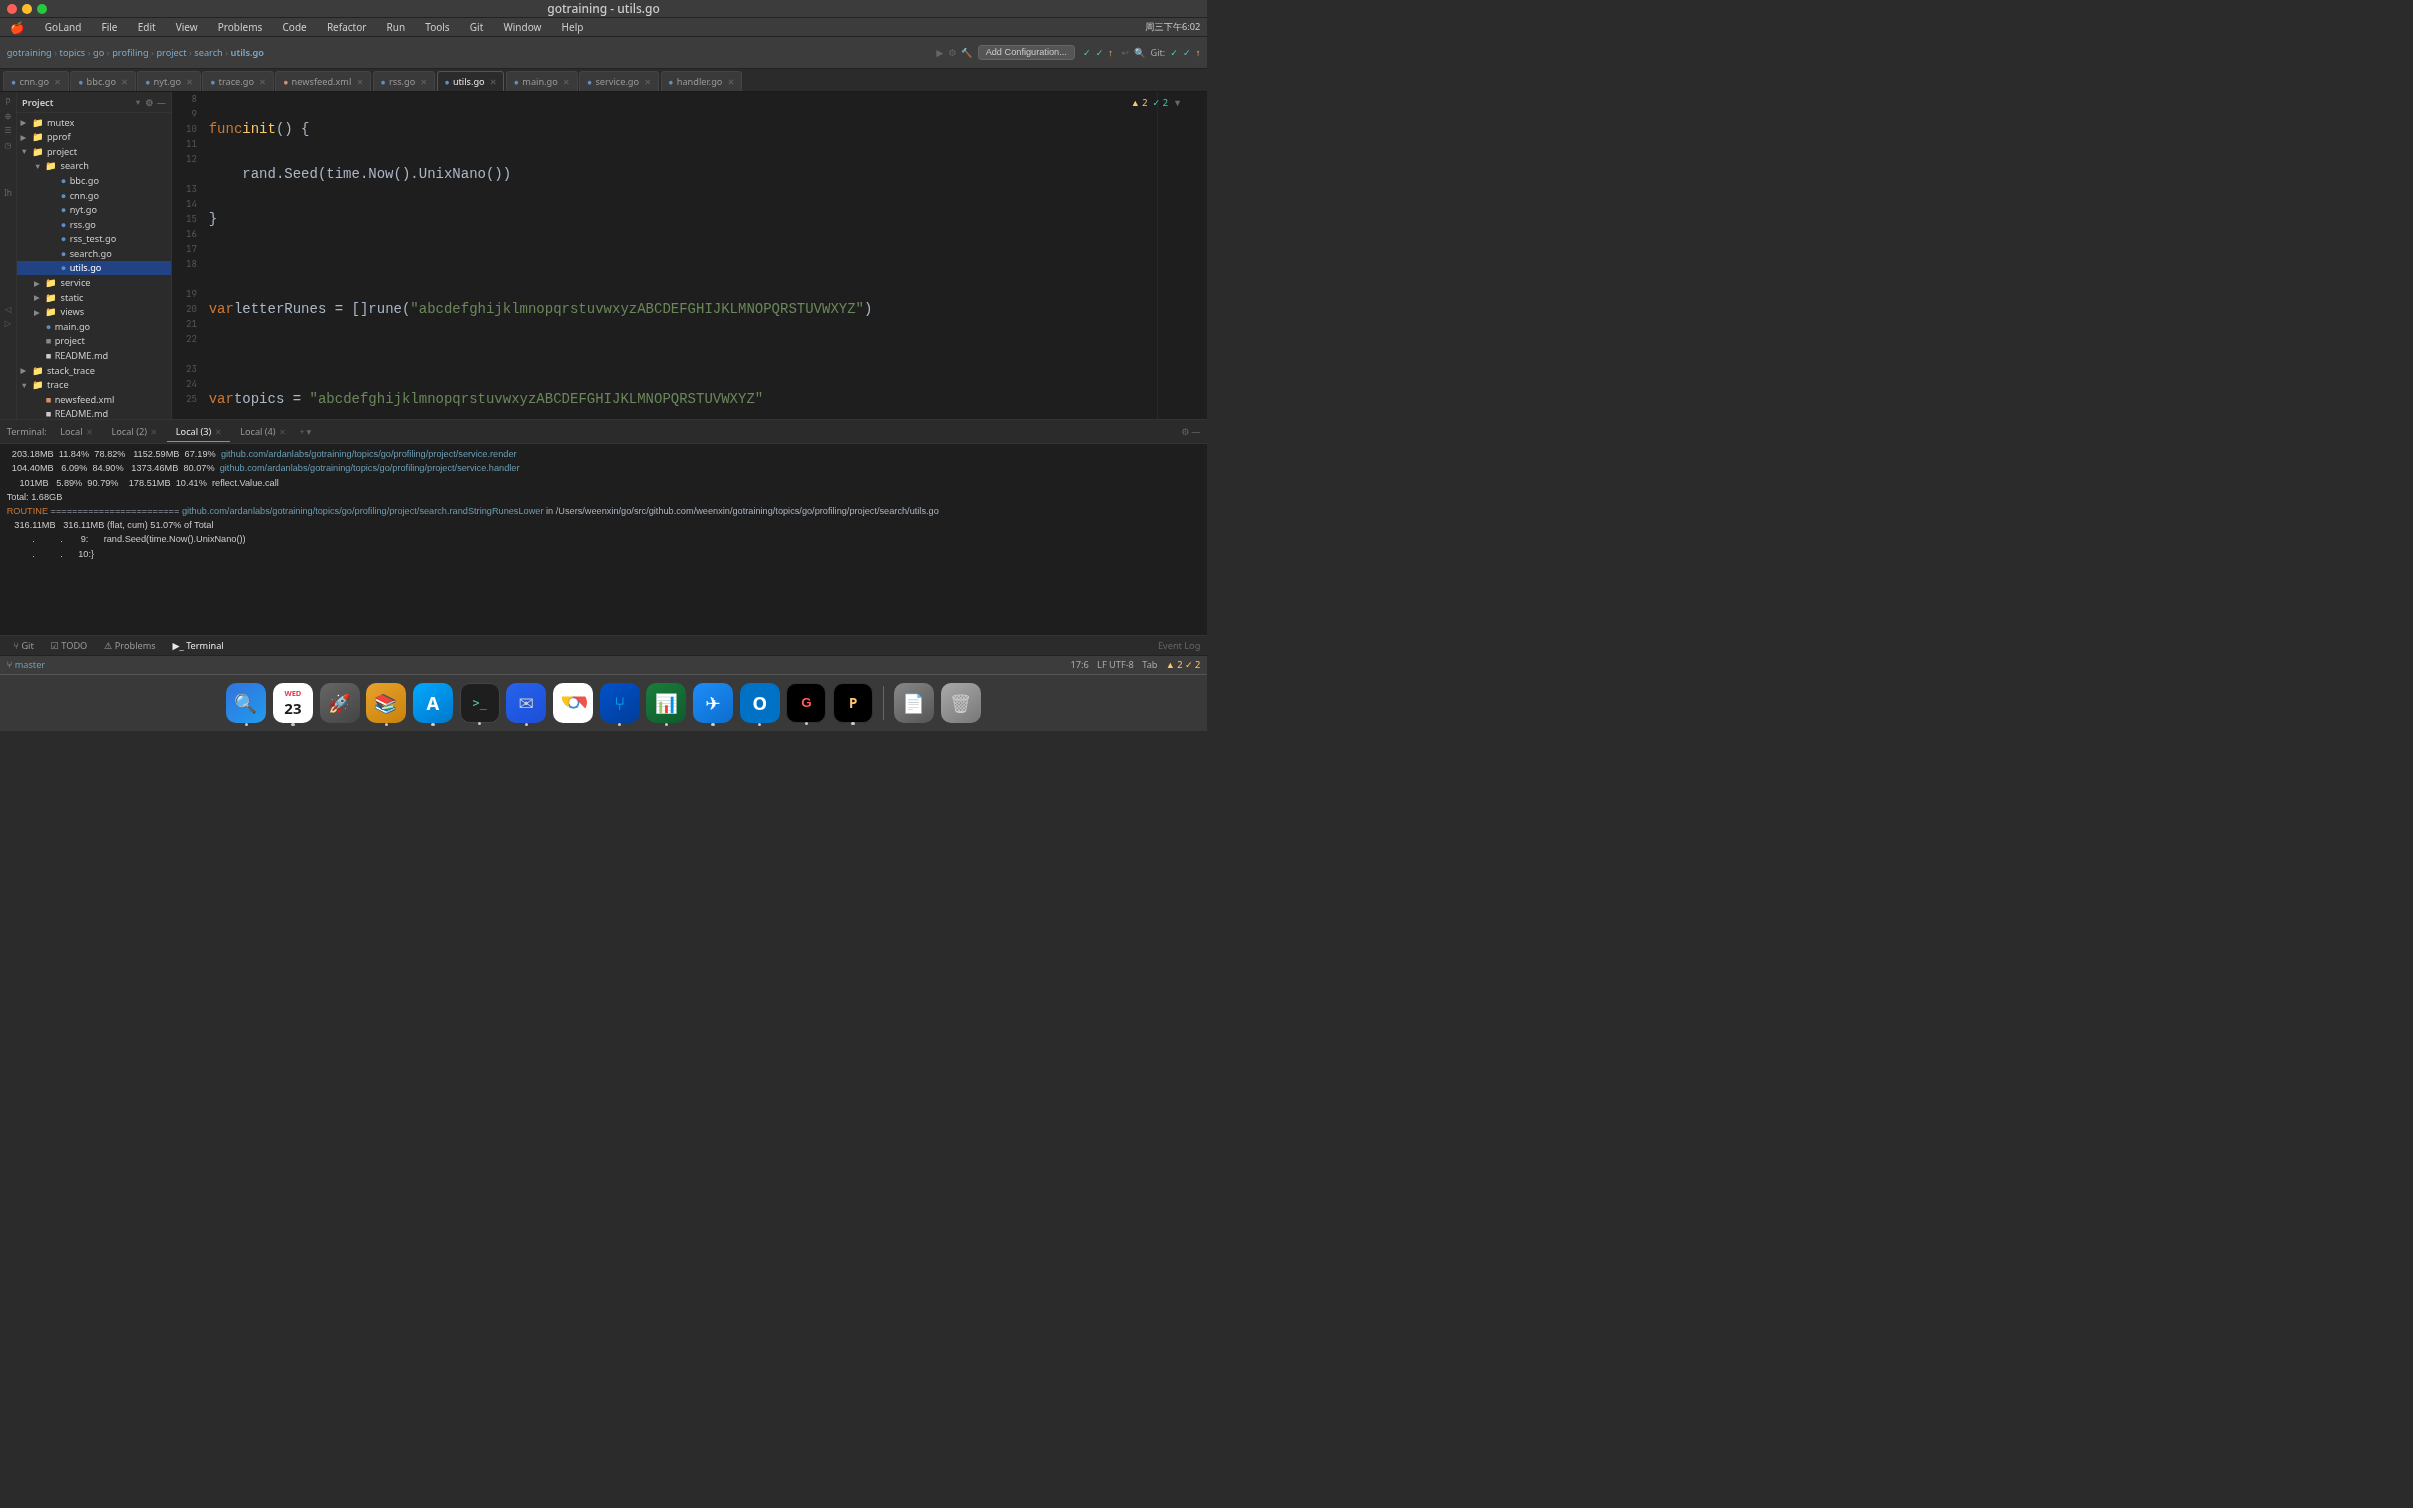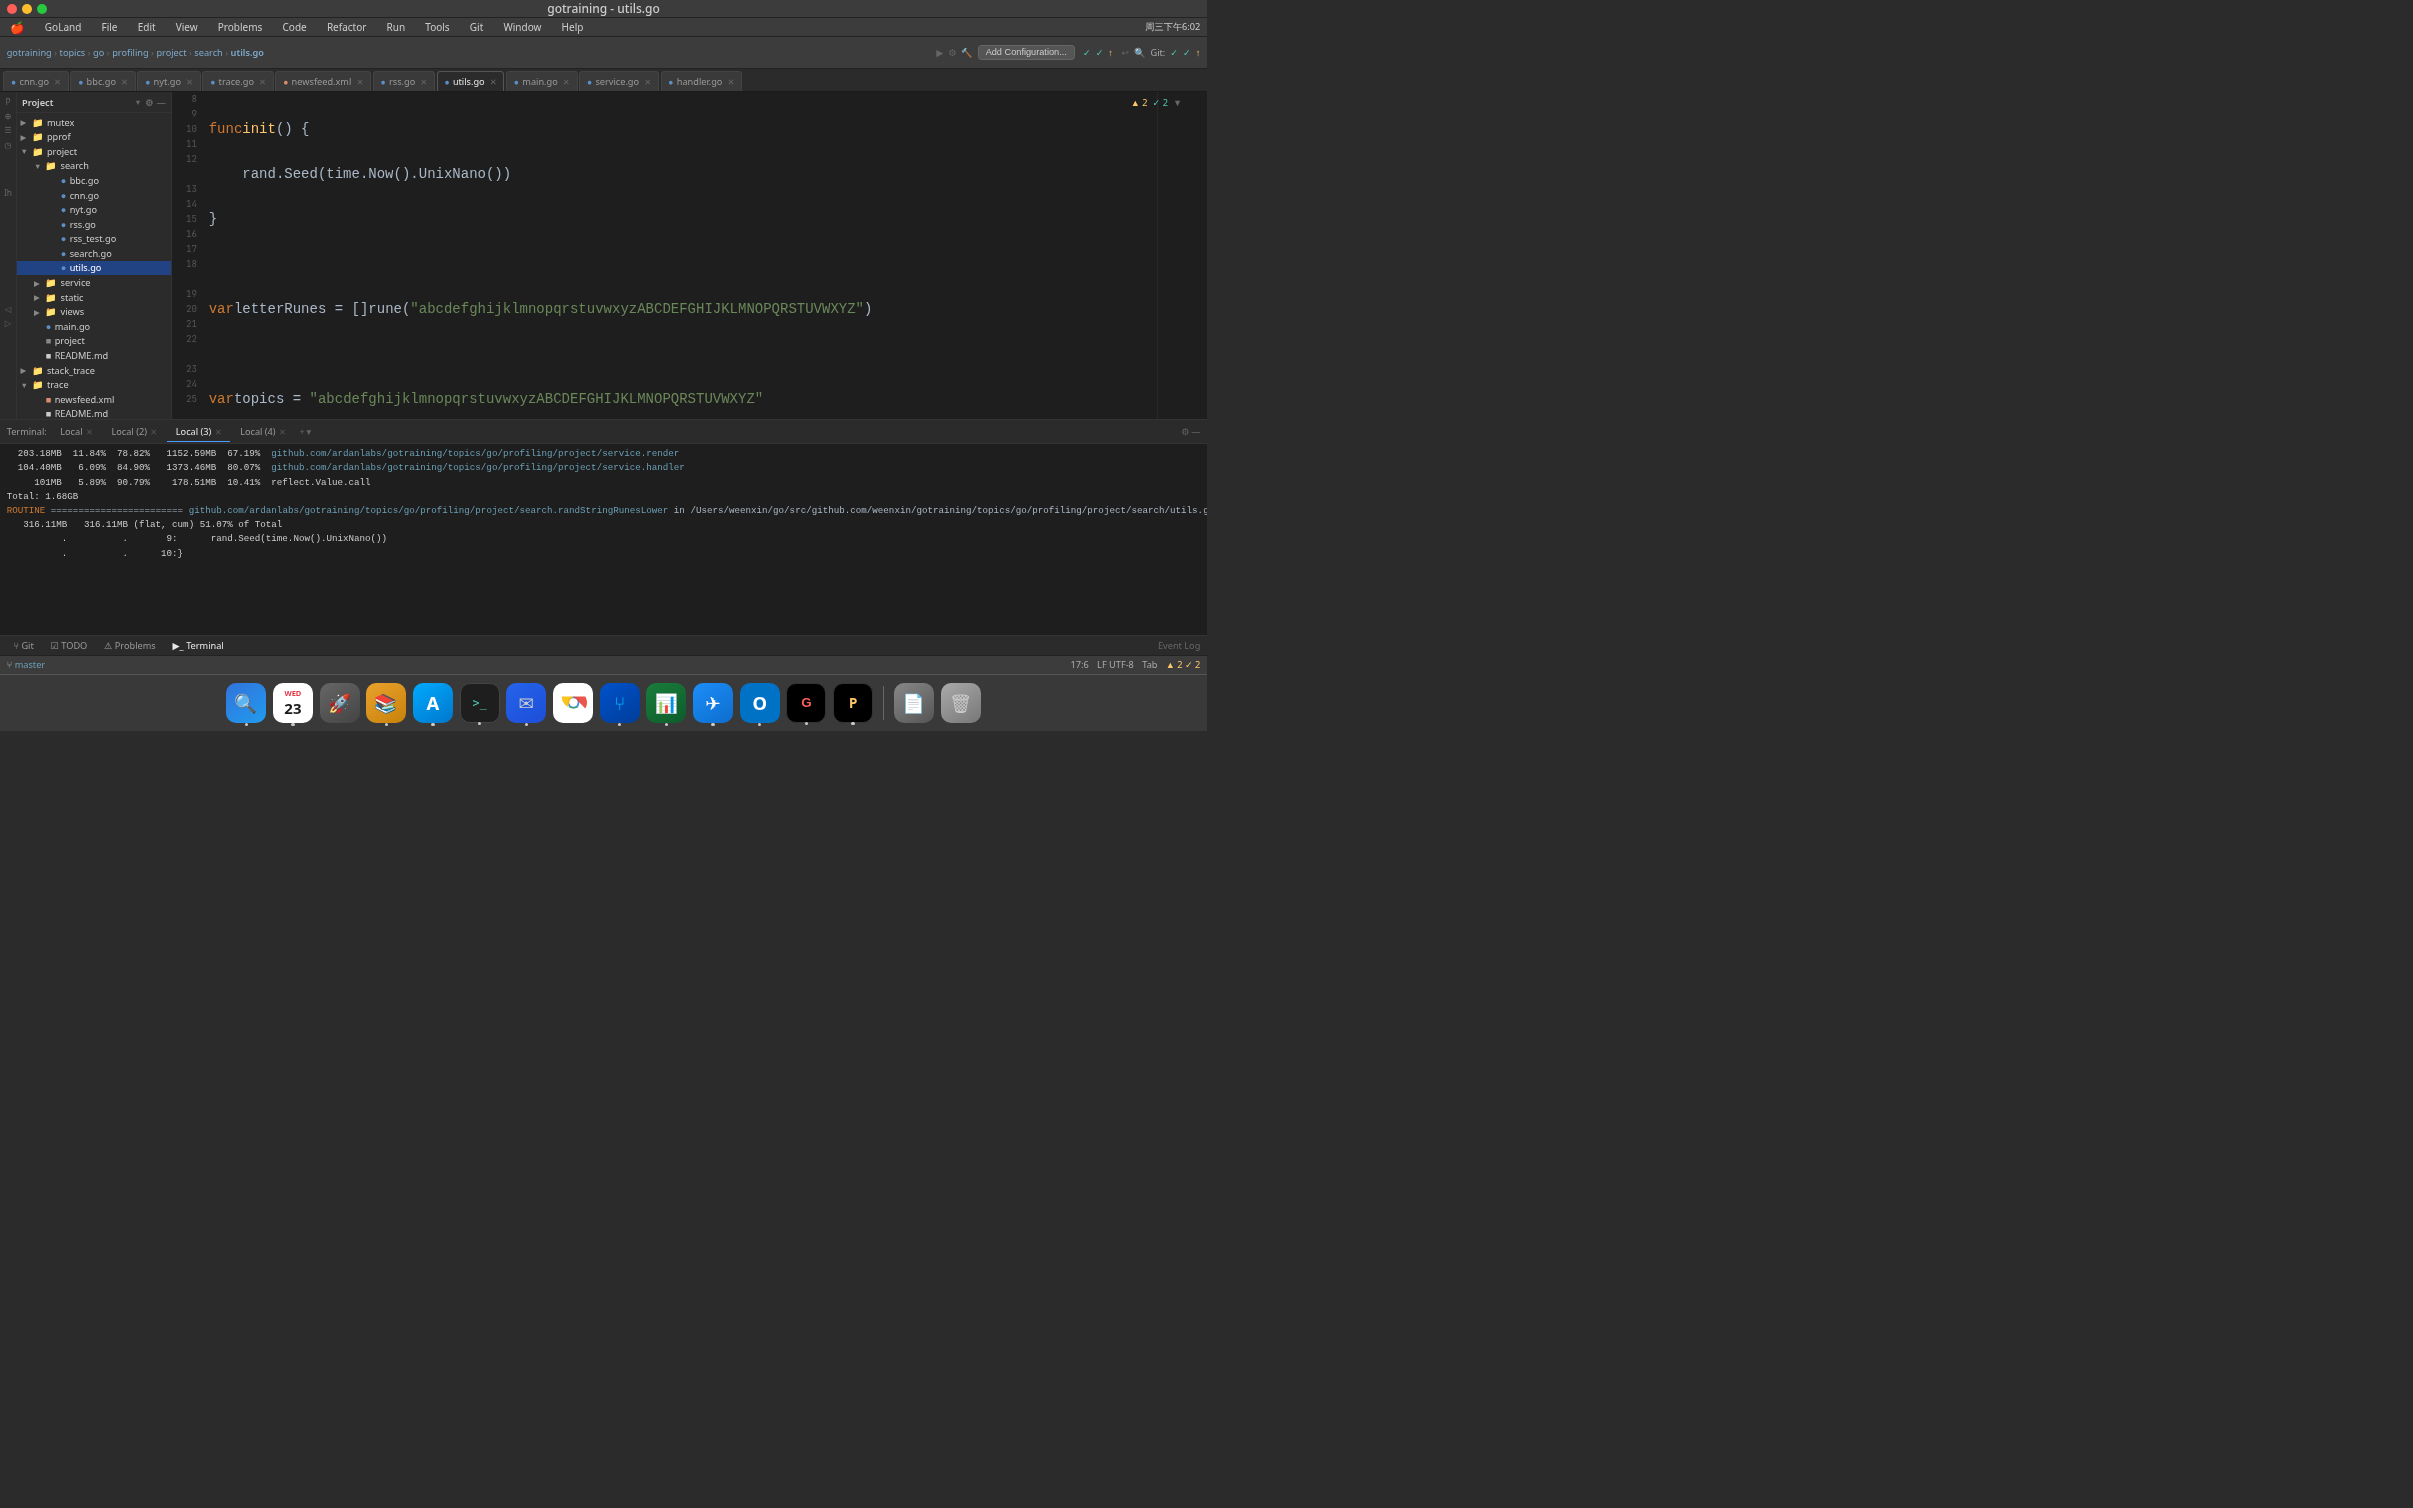--- a/index.html
+++ b/index.html
@@ -277,21 +277,21 @@
       font-size: 9.2px;
       color: #999;
       cursor: pointer;
       gap: 3.4px;
     }
     .terminal-tab.active { color: #e8e8e8; border-bottom: 1.7px solid #4a9eff; }
     .terminal-tab .tab-x { color: #555; font-size: 8.4px; }
     .terminal-body {
       flex: 1;
       padding: 3.4px 6.7px;
-      font-family: Liberation Mono, monospace;
+      font-family: Liberation Sans, sans-serif;
       font-size: 9.2px;
       line-height: 14.2px;
       color: #ccc;
       overflow-y: auto;
     }
     .term-line { white-space: pre; }
     .term-highlight { color: #ffc66d; }
     .term-path { color: #6a9fb5; }
     .term-routine { color: #cc7832; }
 

